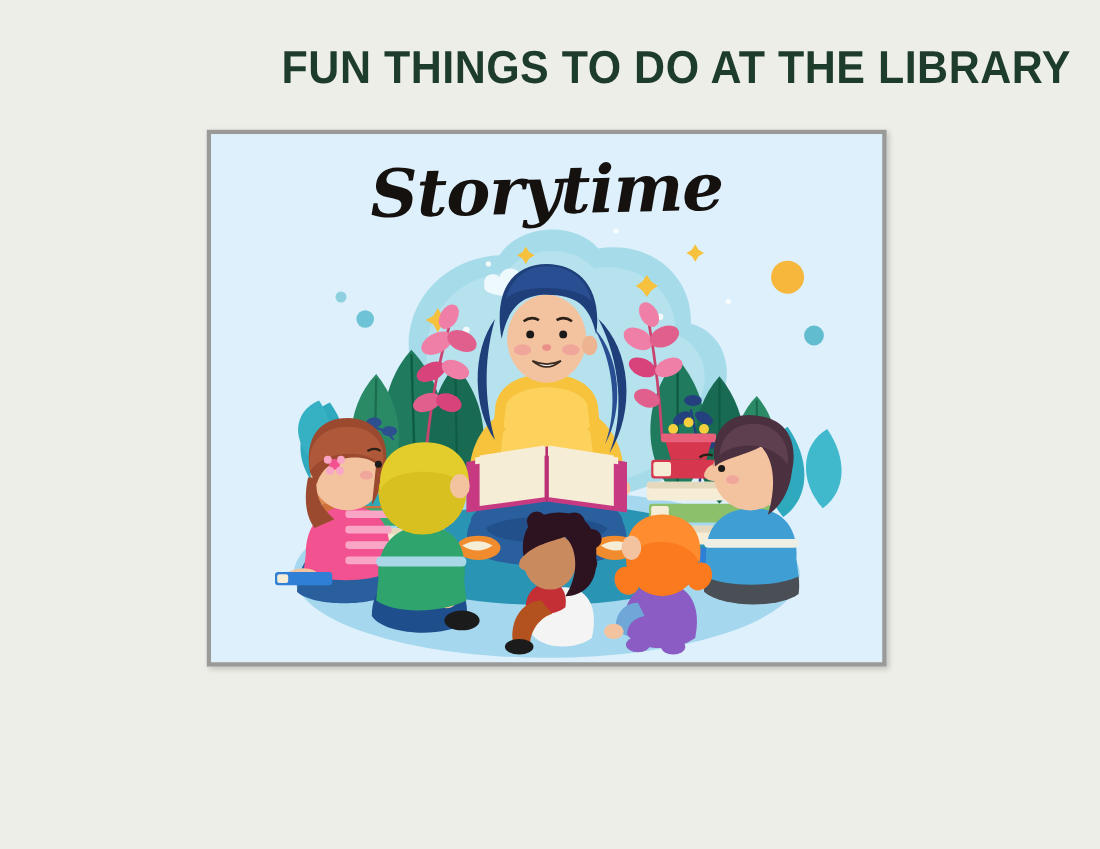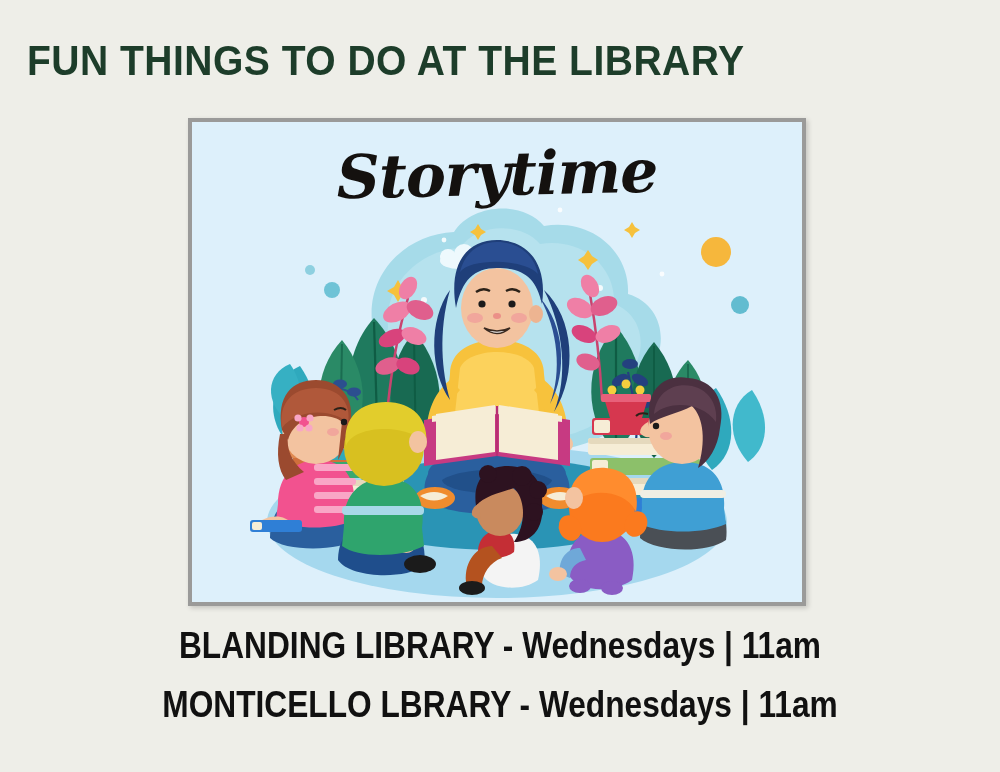--- a/index.html
+++ b/index.html
@@ -13,21 +13,21 @@
     font-family: "Liberation Sans", sans-serif;
     overflow: hidden;
     position: relative;
   }
 
   .flyer {
     position: absolute;
     inset: 0;
     display: flex;
     flex-direction: column;
-    align-items: flex-start;
+    align-items: flex-end;
   }
 
   
   .headline {
     margin-top: 40px;
     font-family: "Liberation Sans Narrow", "Liberation Sans", sans-serif;
     font-weight: bold;
     font-size: 42px;
     letter-spacing: 0.5px;
     color: #1d3d2a;
@@ -425,18 +425,14 @@
           <rect x="58" y="398" width="52" height="12" rx="3" fill="#2f7fd6"></rect>
           <rect x="60" y="400" width="10" height="8" rx="2" fill="#f6edd6"></rect>
         </g>
       </svg>
 
       <div class="storytime-word">Storytime</div>
 
     </div>
   </div>
 
-  <div class="footer">
-    <div class="footer-line">BLANDING LIBRARY - Wednesdays | 11am</div>
-    <div class="footer-line">MONTICELLO LBRARY - Wednesdays | 11am</div>
-  </div>
 
 </div>
 
 </body></html>

